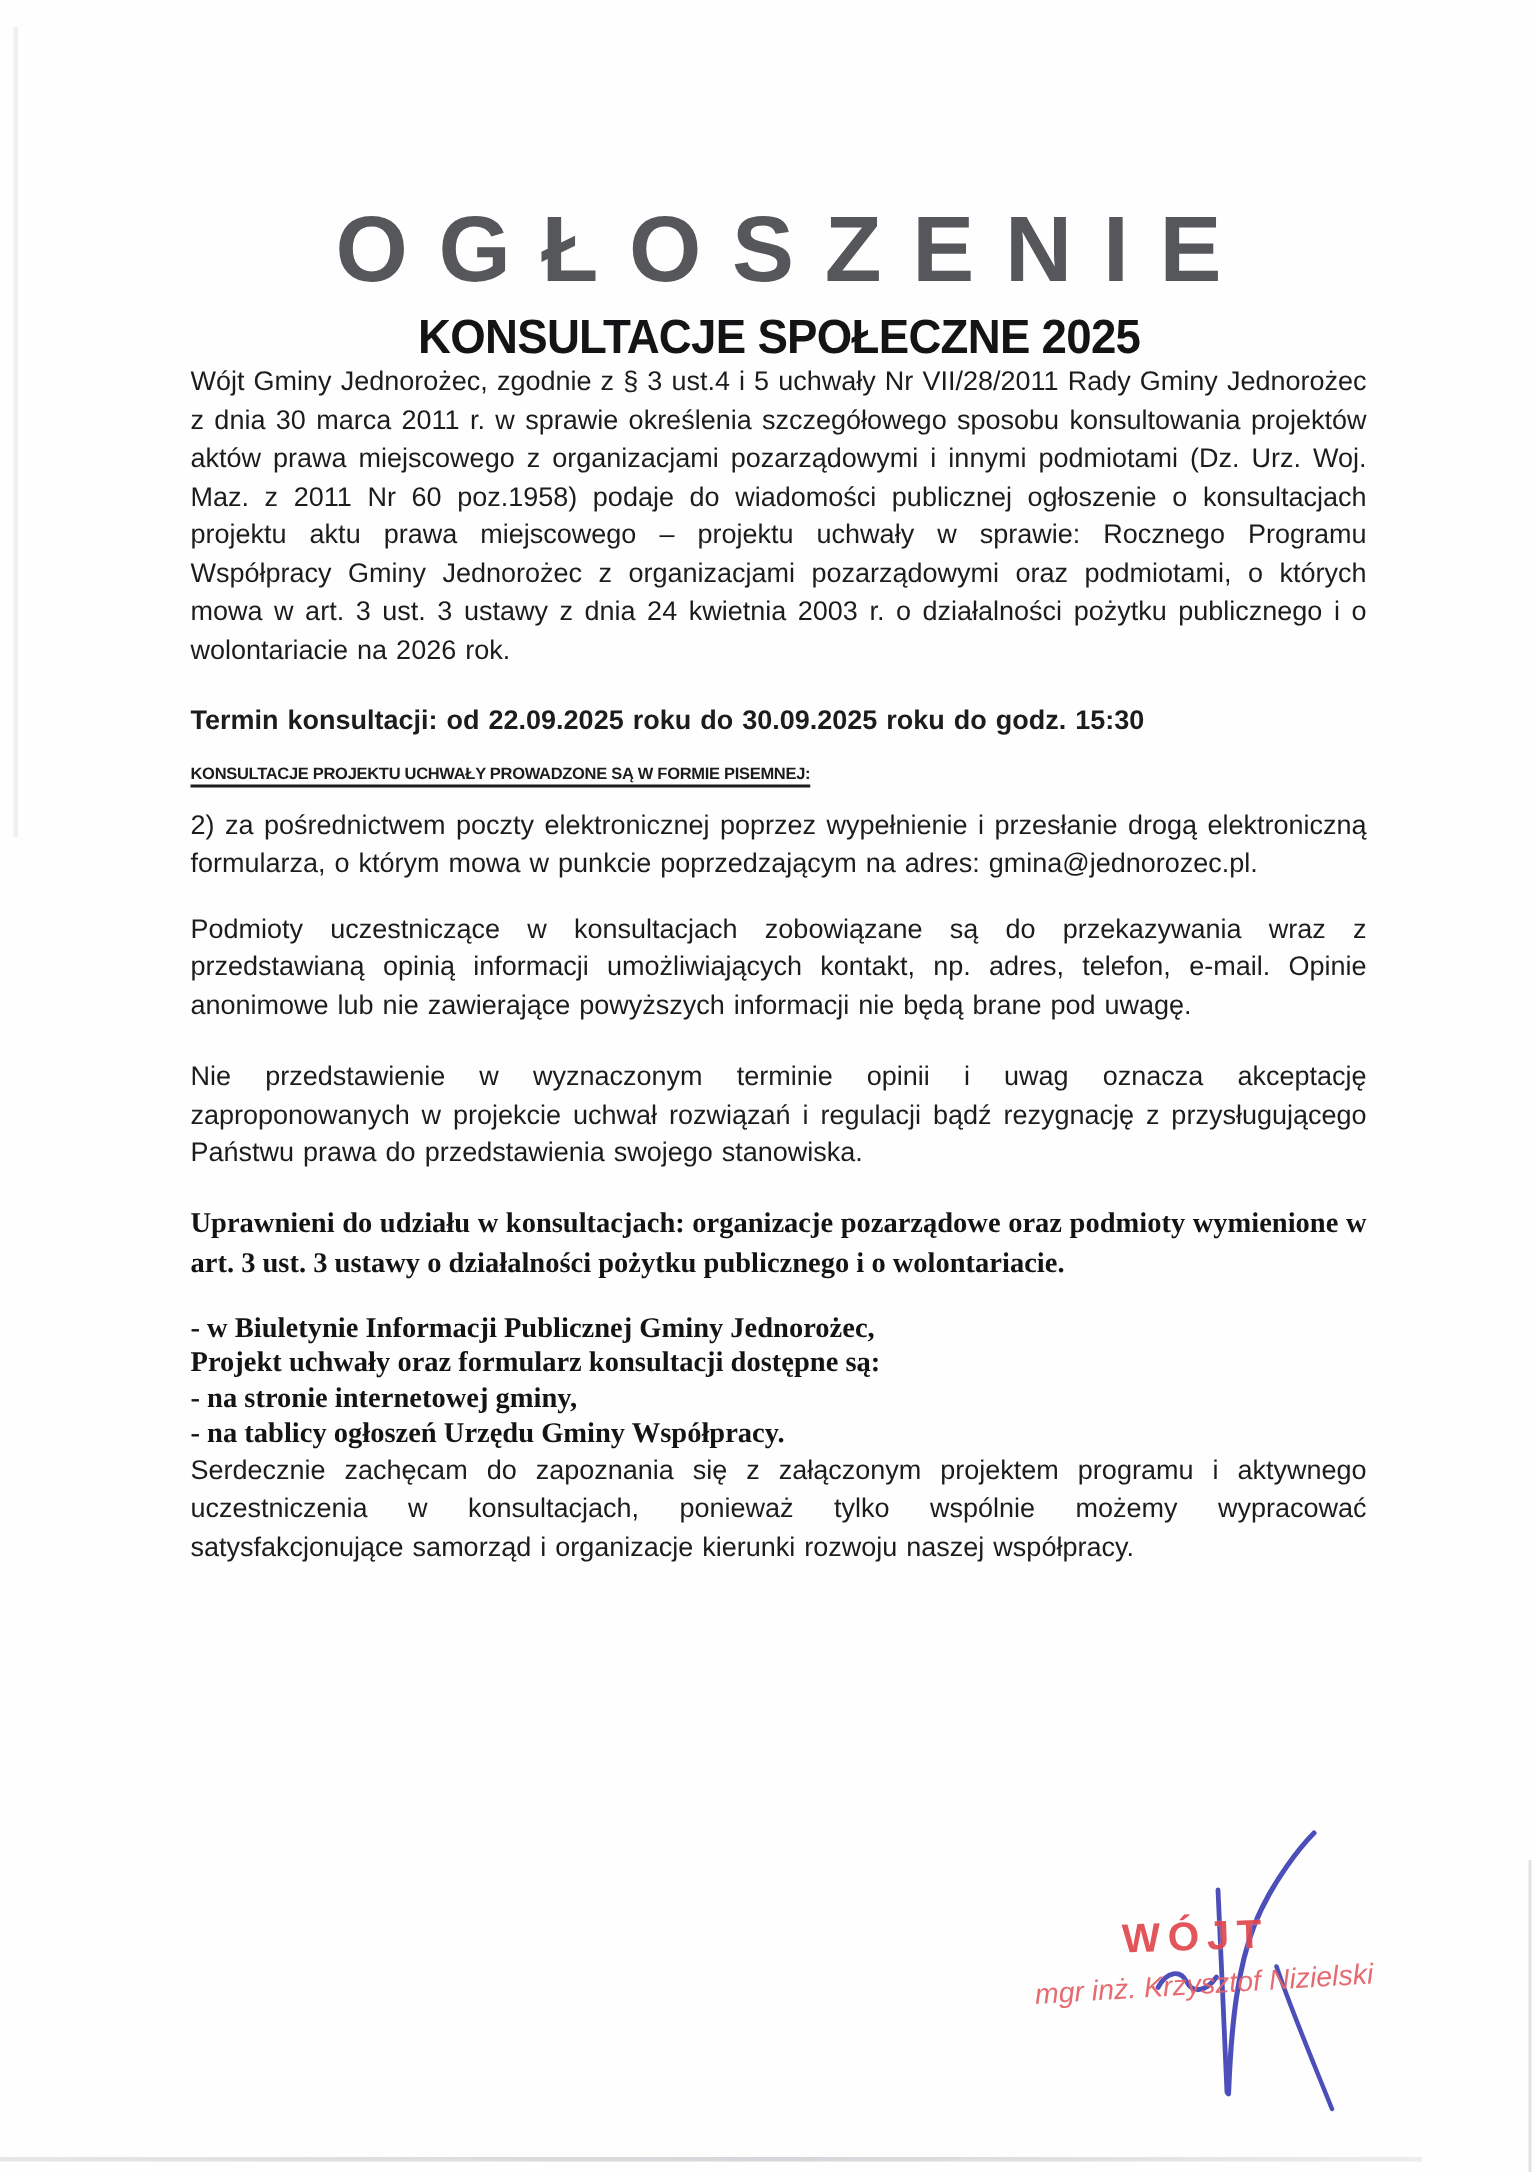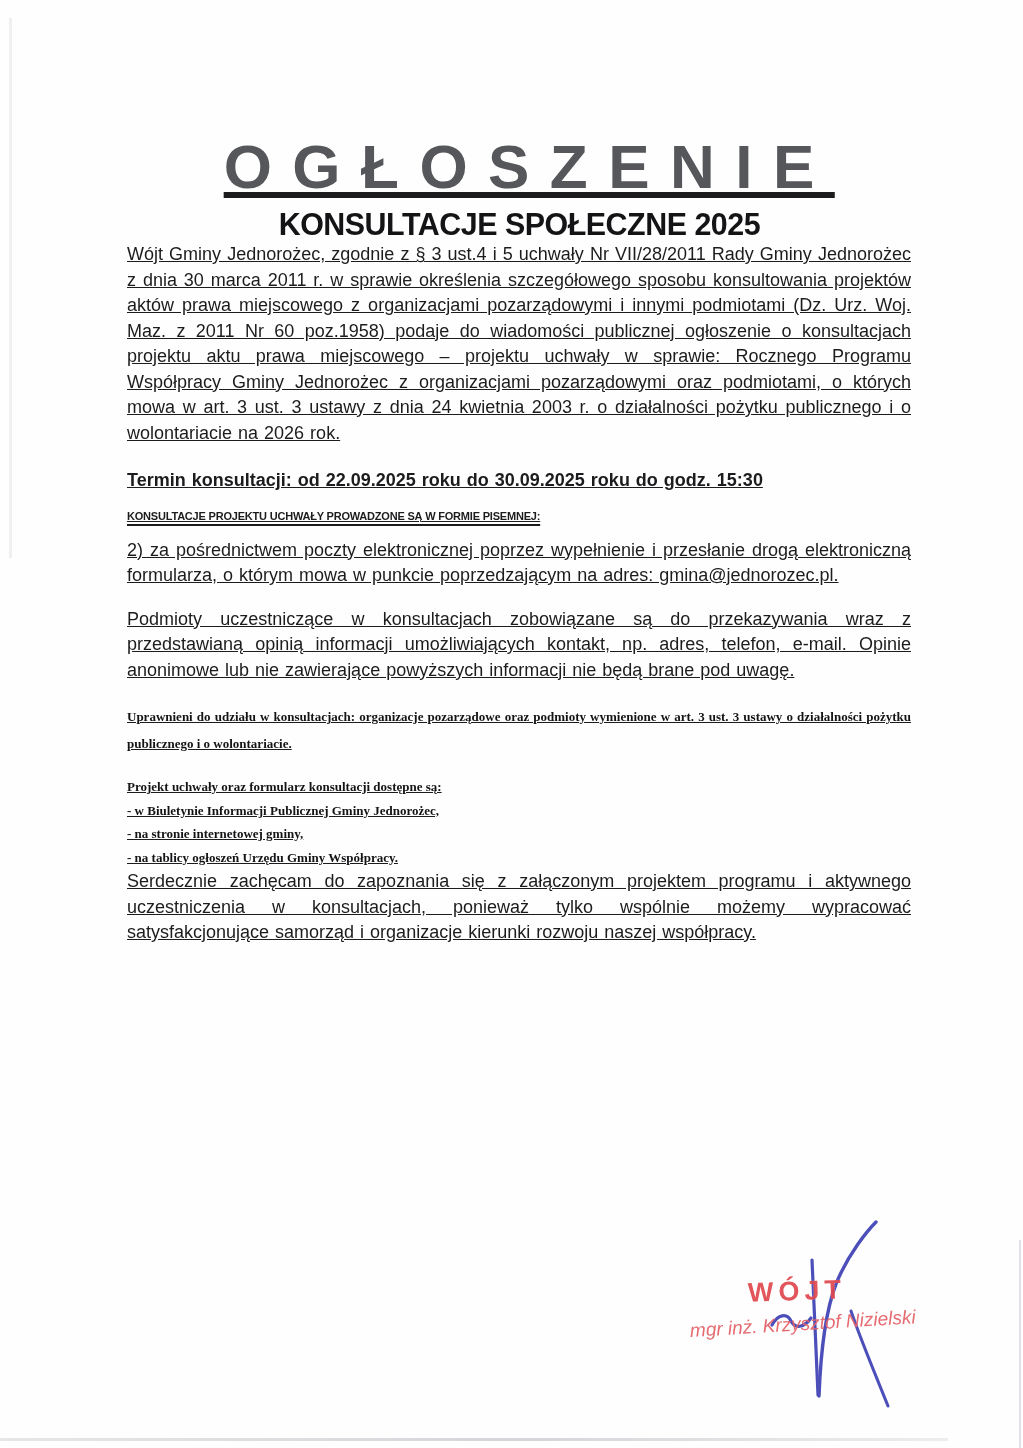--- a/index.html
+++ b/index.html
@@ -4,21 +4,20 @@
 <style>
   html,body { margin:0; padding:0; background:#ffffff; }
   .page {
     position:relative;
     width:1023px; height:1448px;
     margin:0 auto;
     background:#fefefe;
     font-family:"Liberation Sans", sans-serif;
     color:#1c1c1e;
     overflow:hidden;
-    text-decoration:underline;
   }
   .flow { padding:136px 112px 0 127px; }
 
   .doc-title {
     margin:0;
     text-align:center;
     font-size:62px; line-height:62px;
     font-weight:700;
     color:#56575b;
     letter-spacing:0.33em;
@@ -46,21 +45,21 @@
     margin-top:16px;
     font-weight:700; font-size:11px; letter-spacing:-0.2px;
     text-decoration:underline;
     text-decoration-thickness:2px;
     text-underline-offset:4px;
   }
   .methods     { margin-top:16px; }
   .contact     { margin-top:18px; }
   .no-response { margin-top:22px; }
 
-  .serif { font-family:"Liberation Serif", serif; font-weight:700; font-size:13px; line-height:27px; color:#141416; }
+  .serif { font-family:"Liberation Serif", serif; font-weight:700; font-size:19px; line-height:27px; color:#141416; }
   .eligible  { margin-top:20px; text-align:justify; }
   .avail     { margin-top:18px; }
   .avail p   { line-height:23.5px; }
   .advisory  { margin-top:18px; line-height:23.5px; }
 
   .closing   { }
 
   
   .signature { position:absolute; left:680px; top:1212px; width:250px; height:236px; }
   .signature svg { position:absolute; left:0; top:0; }
@@ -105,26 +104,27 @@
     <p class="body-text deadline">Termin konsultacji: od 22.09.2025 roku do 30.09.2025 roku do godz. 15:30</p>
 
     <p class="form-heading">KONSULTACJE PROJEKTU UCHWAŁY PROWADZONE SĄ W FORMIE PISEMNEJ:</p>
 
     <div class="methods">
       <p class="body-text just">2) za pośrednictwem poczty elektronicznej poprzez wypełnienie i przesłanie drogą elektroniczną formularza, o którym mowa w punkcie poprzedzającym na adres: gmina@jednorozec.pl.</p>
     </div>
 
     <p class="body-text just contact">Podmioty uczestniczące w konsultacjach zobowiązane są do przekazywania wraz z przedstawianą opinią informacji umożliwiających kontakt, np. adres, telefon, e-mail. Opinie anonimowe lub nie zawierające powyższych informacji nie będą brane pod uwagę.</p>
 
+    <p class="body-text just no-response">Nie przedstawienie w wyznaczonym terminie opinii i uwag oznacza akceptację zaproponowanych w projekcie uchwał rozwiązań i regulacji bądź rezygnację z przysługującego Państwu prawa do przedstawienia swojego stanowiska.</p>
 
     <p class="serif eligible">Uprawnieni do udziału w konsultacjach: organizacje pozarządowe oraz podmioty wymienione w art. 3 ust. 3 ustawy o działalności pożytku publicznego i o wolontariacie.</p>
 
     <div class="serif avail">
+      <p>- w Biuletynie Informacji Publicznej Gminy Jednorożec,</p>
       <p>Projekt uchwały oraz formularz konsultacji dostępne są:</p>
-      <p>- w Biuletynie Informacji Publicznej Gminy Jednorożec,</p>
       <p>- na stronie internetowej gminy,</p>
       <p>- na tablicy ogłoszeń Urzędu Gminy Współpracy.</p>
     </div>
 
 
     <p class="body-text just closing">Serdecznie zachęcam do zapoznania się z załączonym projektem programu i aktywnego uczestniczenia w konsultacjach, ponieważ tylko wspólnie możemy wypracować satysfakcjonujące samorząd i organizacje kierunki rozwoju naszej współpracy.</p>
 
   </div>
 
   <div class="signature">

